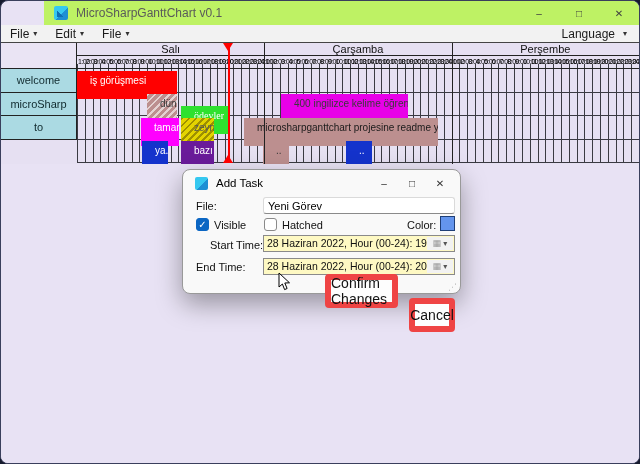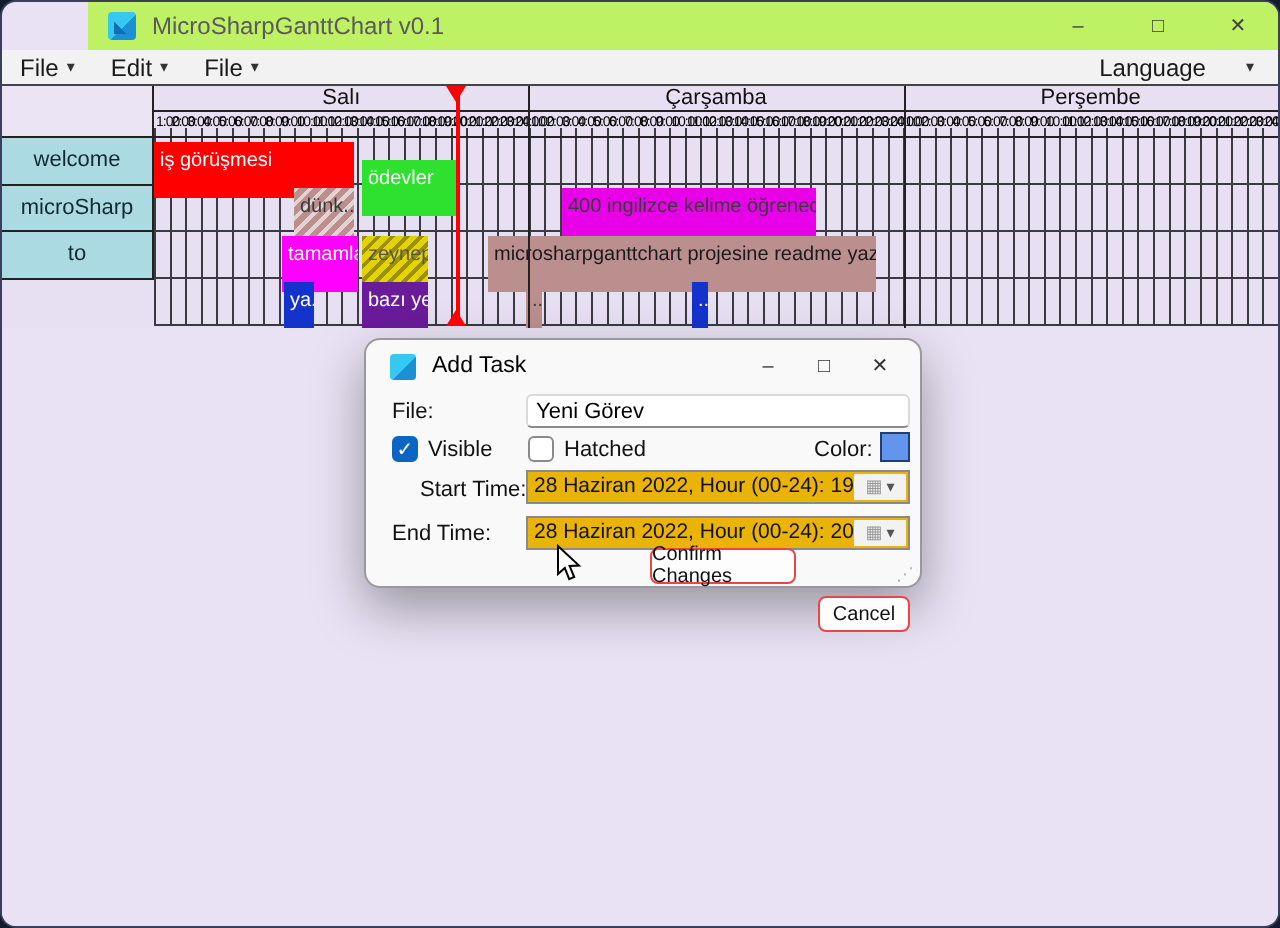--- a/index.html
+++ b/index.html
@@ -13,42 +13,42 @@
        background:linear-gradient(45deg,#0e6fb4 0 40%,transparent 40%);}
   .title-text{position:absolute;left:32px;top:5px;font-size:12px;color:#5a5a5a;}
   .win-controls{position:absolute;right:0;top:0;height:24px;display:flex;}
   .win-btn{width:40px;height:24px;display:flex;align-items:center;justify-content:center;
        font-size:10px;color:#404040;}
   
   .menubar{position:absolute;left:0;top:24px;right:0;height:17px;background:#F2F2F2;
        border-bottom:1px solid #DDD;display:flex;align-items:center;font-size:12px;color:#1a1a1a;}
   .menu-item{display:flex;align-items:center;gap:4px;padding:0 9px;height:100%;}
   .caret{font-size:8px;color:#333;}
-  .menu-right{position:absolute;right:6px;top:0;height:100%;display:flex;align-items:center;gap:20px;
+  .menu-right{position:absolute;right:6px;top:0;height:100%;display:flex;align-items:center;gap:8px;
        padding:0 6px;font-size:12px;}
   
   .gantt{position:absolute;left:0;top:41px;width:640px;height:121px;background:#E6E0F2;
        border-top:1px solid #444;border-bottom:1px solid #222;box-sizing:content-box;}
   .corner{position:absolute;left:0;top:0;width:76px;height:26px;background:#EAE4F4;
        border-right:1px solid #222;border-bottom:1px solid #222;box-sizing:border-box;}
   .dayrow{position:absolute;left:76px;top:0;right:0;height:14px;}
   .day-cell{position:absolute;top:0;height:13px;border-bottom:1px solid #222;text-align:center;
        font-size:11px;color:#111;line-height:13px;box-sizing:border-box;}
   .hourrow{position:absolute;left:76px;top:14px;right:0;height:12px;border-bottom:1px solid #222;
        box-sizing:border-box;overflow:hidden;
        background:repeating-linear-gradient(to right,#3A3A42 0 1px,transparent 1px 7.8055px) bottom/100% 4px no-repeat;}
   .hour-label{position:absolute;top:1px;font-size:7px;color:#000;white-space:nowrap;letter-spacing:-0.5px;}
   .rowheads{position:absolute;left:0;top:26px;width:76px;height:94px;}
   .rowhead{height:23.5px;line-height:23.5px;text-align:center;font-size:11px;color:#102a2e;
        background:#ABDAE3;border-right:1px solid #222;border-bottom:1px solid #222;box-sizing:border-box;}
   .canvas{position:absolute;left:76px;top:26px;right:0;height:94px;background-color:#E6E0F2;
        background-image:repeating-linear-gradient(to bottom,transparent 0 22.5px,#3A3A42 22.5px 23.5px),
                         repeating-linear-gradient(to right,#3A3A42 0 1px,transparent 1px 7.8055px);}
   .sep{position:absolute;top:0;bottom:0;width:1px;background:#222;}
-  .bar{position:absolute;height:28px;font-size:10px;line-height:20.5px;padding:0 3px;
+  .bar{position:absolute;height:28px;font-size:10px;line-height:20.5px;padding:0 13px;
        overflow:hidden;white-space:nowrap;box-sizing:border-box;}
   .hatch-light{background-image:repeating-linear-gradient(135deg,rgba(255,255,255,.6) 0 2px,transparent 2px 5px);}
   .hatch-dark{background-image:repeating-linear-gradient(135deg,rgba(100,88,0,.55) 0 2px,transparent 2px 5px);}
   .marker-line{position:absolute;top:0;height:120px;width:2px;background:#FF0000;z-index:5;}
   .tri{position:absolute;width:0;height:0;border-left:5px solid transparent;border-right:5px solid transparent;z-index:6;}
   .tri-top{top:0;border-top:8px solid #FF0000;}
   .tri-bot{top:112px;border-bottom:8px solid #FF0000;}
   
   .main-area{position:absolute;left:0;top:163px;right:0;bottom:0;background:#E8E2F4;}
   
@@ -61,27 +61,27 @@
   .dlg-btnctl{width:28px;height:26px;display:flex;align-items:center;justify-content:center;font-size:10px;color:#333;}
   .dlg-label{position:absolute;color:#111;}
   .dlg-textbox{position:absolute;left:80px;top:27px;width:192px;height:17px;background:#FFF;
        border:1px solid #DADADA;border-bottom:1px solid #8A8A8A;border-radius:3px;font-size:11px;
        font-family:"Liberation Sans",sans-serif;padding:0 4px;box-sizing:border-box;color:#000;}
   .cbox{position:absolute;width:13px;height:13px;border-radius:3px;box-sizing:border-box;
        display:flex;align-items:center;justify-content:center;font-size:10px;}
   .cbox.on{background:#0B66C3;color:#fff;border:1px solid #0B66C3;}
   .cbox.off{background:#FFF;border:1px solid #8A8A8A;color:transparent;}
   .swatch{position:absolute;left:257px;top:46px;width:15px;height:15px;background:#6495ED;border:1px solid #1F3F77;box-sizing:border-box;}
-  .picker{position:absolute;left:80px;width:192px;height:17px;background:#eab308;border:1px solid #8A8A8A;
+  .picker{position:absolute;left:80px;width:192px;height:17px;background:#fef9c3;border:1px solid #8A8A8A;
        box-sizing:border-box;font-size:10.5px;line-height:15px;padding-left:3px;white-space:nowrap;overflow:hidden;}
   .picker-btn{position:absolute;right:1px;top:1px;bottom:1px;width:26px;background:#F2F2F2;
        display:flex;align-items:center;justify-content:center;gap:2px;font-size:8px;color:#555;}
   .pgrid{font-size:9px;color:#9a9a9a;}
-  .dlg-btn{position:absolute;height:18px;background:#FDFDFD;border:1px solid #ef4444;border-radius:4px;
-       font-size:10px;color:#111;display:flex;align-items:center;justify-content:center;box-sizing:border-box;}
+  .dlg-btn{position:absolute;height:34px;background:#FDFDFD;border:6px solid #ef4444;border-radius:4px;
+       font-size:14px;color:#111;display:flex;align-items:center;justify-content:center;box-sizing:border-box;}
   .grip{position:absolute;right:3px;bottom:1px;font-size:9px;color:#B5B5B5;}
   .cursor{position:absolute;left:277px;top:271px;z-index:20;}
 </style>
 </head>
 <body>
 
 <div class="window">
 
   <div class="titlebar">
     <div class="title-icon"></div>
@@ -196,21 +196,21 @@
         <span class="hour-label" style="left: 555.185px;">24:00</span>
       </div>
     <div class="rowheads">
         <div class="rowhead">welcome</div>
         <div class="rowhead">microSharp</div>
         <div class="rowhead">to</div>
       </div>
     <div class="canvas">
         <div class="bar" style="left: 0px; width: 100px; top: 1.5px; background-color: rgb(255, 0, 0); color: rgb(255, 255, 255);">iş görüşmesi</div>
         <div class="bar hatch-light" style="left: 70px; width: 30px; top: 25px; background-color: rgb(188, 143, 143); color: rgb(58, 58, 58);">dünk..</div>
-        <div class="bar" style="left: 104px; width: 47px; top: 11px; background-color: rgb(47, 225, 47); color: rgb(255, 255, 255);">ödevler</div>
+        <div class="bar" style="left: 104px; width: 47px; top: 37px; background-color: rgb(47, 225, 47); color: rgb(255, 255, 255); font-family: Liberation Serif, serif;">ödevler</div>
         <div class="bar" style="left: 204px; width: 127px; top: 25px; background-color: rgb(232, 0, 232); color: rgb(58, 58, 58);">400 ingilizce kelime öğreneceğim</div>
         <div class="bar" style="left: 64px; width: 38px; top: 48.5px; background-color: rgb(255, 0, 255); color: rgb(255, 255, 255);">tamamla.</div>
         <div class="bar hatch-dark" style="left: 104px; width: 33px; top: 48.5px; background-color: rgb(227, 212, 0); color: rgb(85, 85, 85);">zeynep'..</div>
         <div class="bar" style="left: 167px; width: 194px; top: 48.5px; background-color: rgb(188, 143, 143); color: rgb(26, 26, 26);">microsharpganttchart projesine readme yazılacak</div>
         <div class="bar" style="left: 65px; width: 15px; top: 72px; background-color: rgb(20, 51, 204); color: rgb(255, 255, 255);">ya..</div>
         <div class="bar" style="left: 104px; width: 33px; top: 72px; background-color: rgb(106, 27, 154); color: rgb(255, 255, 255);">bazı yer..</div>
         <div class="bar" style="left: 186px; width: 8px; top: 72px; background-color: rgb(188, 143, 143); color: rgb(58, 58, 58);">..</div>
         <div class="bar" style="left: 269px; width: 8px; top: 72px; background-color: rgb(20, 51, 204); color: rgb(255, 255, 255);">..</div>
       </div>
     <div class="sep" style="left:263.33px;"></div>

